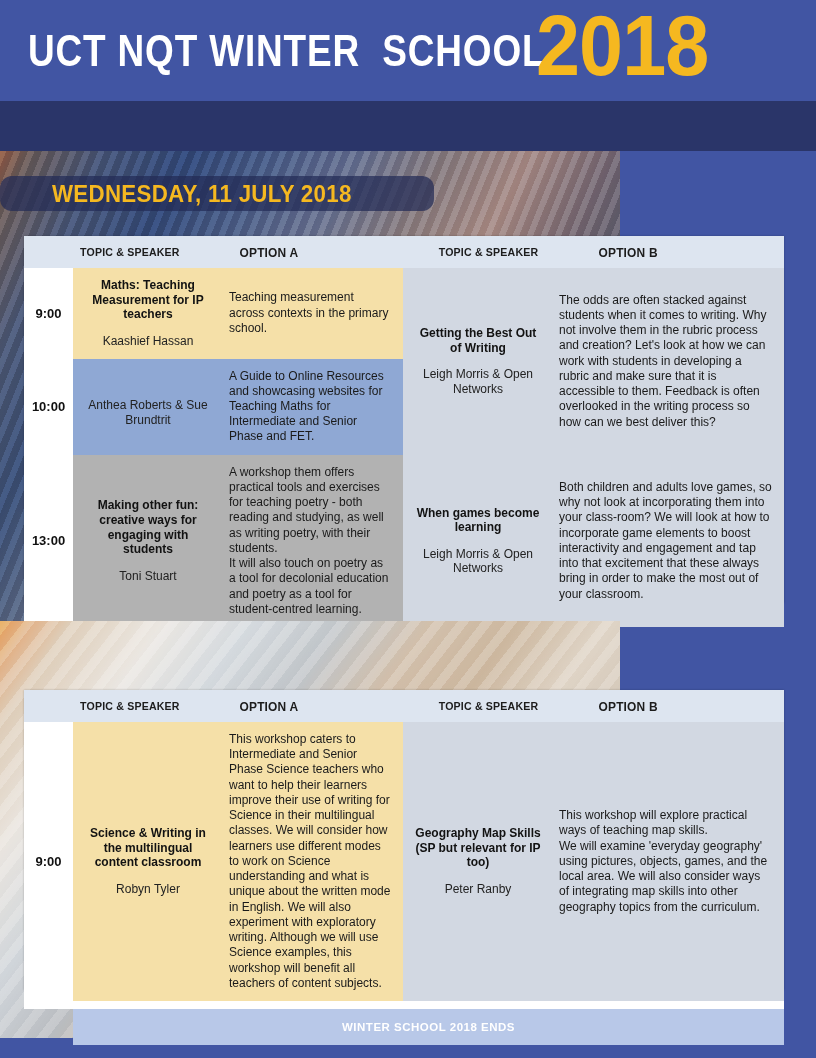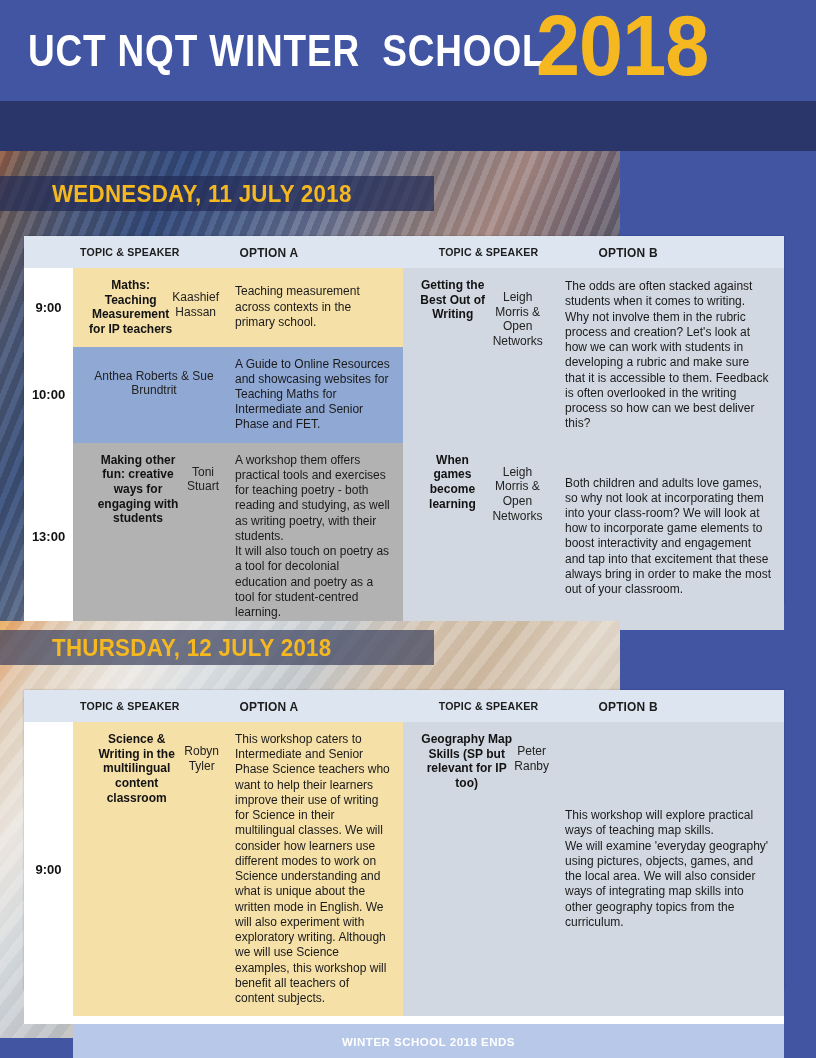--- a/index.html
+++ b/index.html
@@ -93,21 +93,21 @@
     background:
       repeating-linear-gradient(128deg, rgba(255,255,255,0.12) 0 9px, rgba(0,0,0,0.08) 9px 19px),
       linear-gradient(160deg, rgba(235,230,220,0.30), rgba(120,60,30,0.18));
     mix-blend-mode: overlay;
   }
 
   
   .day-banner {
     position: absolute; left: 0; width: 434px; height: 35px;
     background: rgba(34, 43, 86, 0.72);
-    display: flex; align-items: center;
+    display: flex; align-items: center; border-radius: 12px;
   }
   .day-banner.light { background: rgba(62, 68, 96, 0.72); }
   .day-banner-text {
     margin-left: 52px;
     color: #f5b820;
     font-family: "Liberation Sans Narrow", "Liberation Sans", sans-serif;
     font-weight: bold;
     font-size: 24px;
     letter-spacing: 0.3px;
     transform: scaleX(0.93);
@@ -149,23 +149,23 @@
     display: flex; align-items: center; justify-content: center;
     font-size: 13px; font-weight: bold; color: #111;
     flex: 0 0 49px;
   }
   .panel-a, .panel-b { display: flex; }
   .panel-a { width: 330px; flex: 0 0 330px; }
   .panel-b { width: 381px; flex: 0 0 381px; background: #d2d8e2; }
 
   .cell-topic {
     width: 130px; flex: 0 0 130px;
-    padding: 10px 8px 10px 16px;
+    padding: 10px 8px 10px 10px;
     text-align: center;
-    display: flex; justify-content: center;
+    display: flex; flex-direction: column; justify-content: center;
   }
   .cell-desc {
     flex: 1 1 auto;
     padding: 10px 12px 10px 8px;
     display: flex; flex-direction: column; justify-content: center;
   }
   .topic-title {
     font-size: 12px; font-weight: bold; color: #121212; line-height: 1.22;
   }
   .topic-speaker {
@@ -287,23 +287,20 @@
         <div class="cell-desc">
           <div class="desc-text">Both children and adults love games, so why not look at incorporating them into your class-room? We will look at how to incorporate game elements to boost interactivity and engagement and tap into that excitement that these always bring in order to make the most out of your classroom.</div>
         </div>
       </div>
     </div>
 
   </div>
 
   <div class="photo photo-2"></div>
 
-  <div class="day-banner light banner-thu">
-    <div class="day-banner-text">THURSDAY, 12 JULY 2018</div>
-  </div>
 
   <div class="card card-thu">
 
     <div class="thead">
       <div class="th th-time"></div>
       <div class="th th-topic-a">TOPIC &amp; SPEAKER</div>
       <div class="th th-opt-a">OPTION A</div>
       <div class="th th-topic-b">TOPIC &amp; SPEAKER</div>
       <div class="th th-opt-b">OPTION B</div>
     </div>

